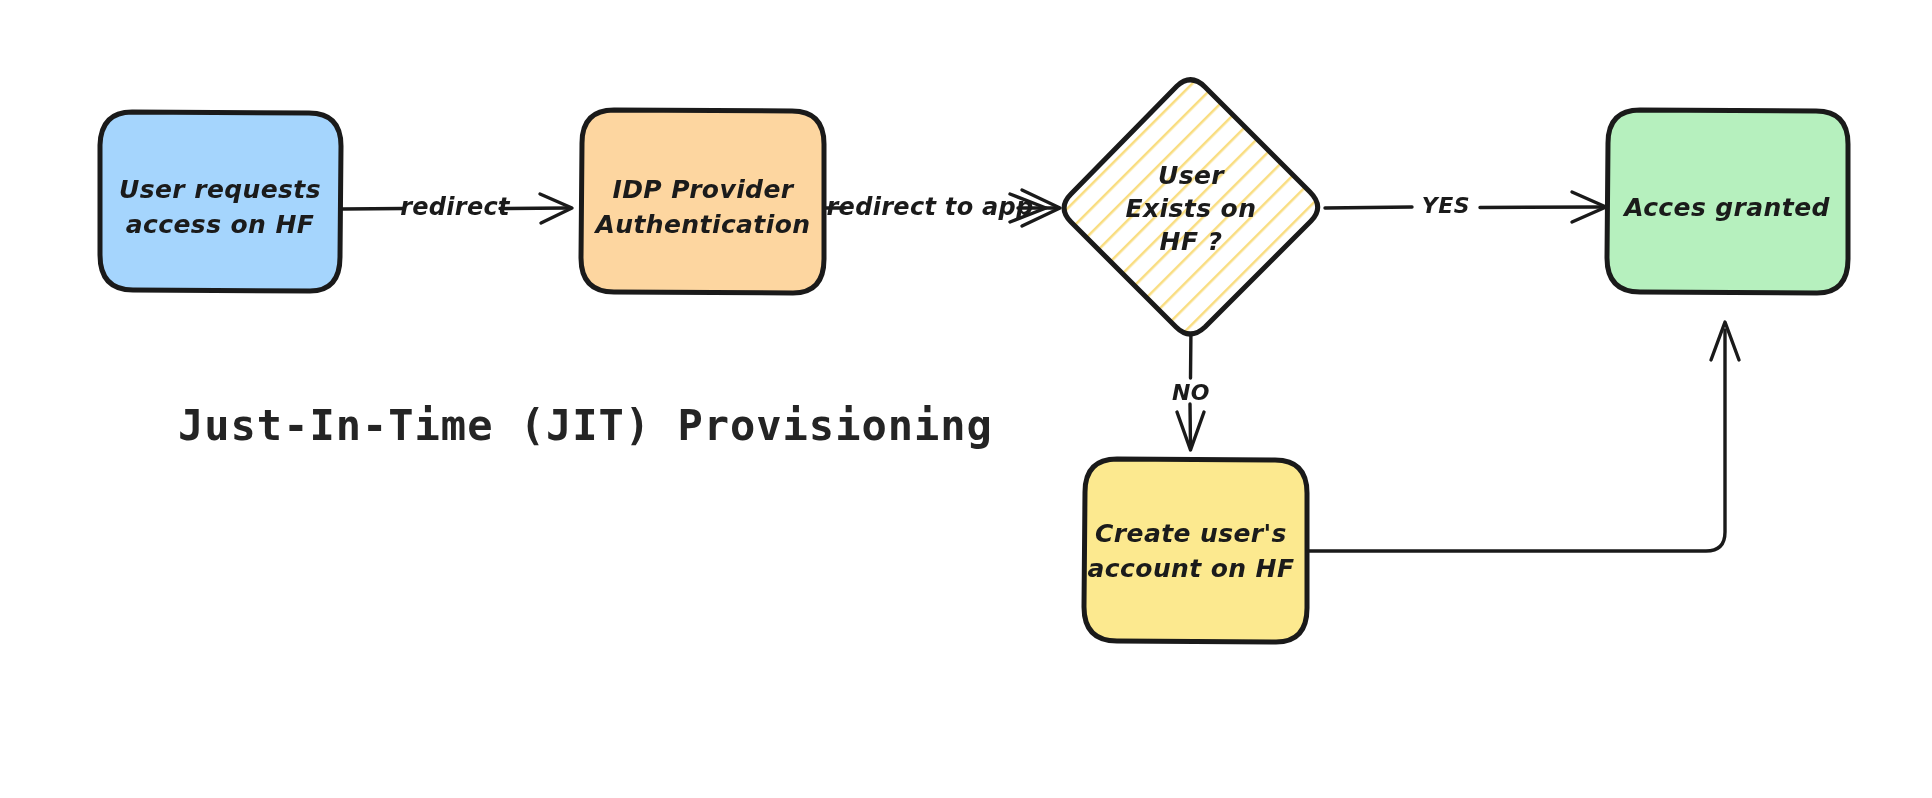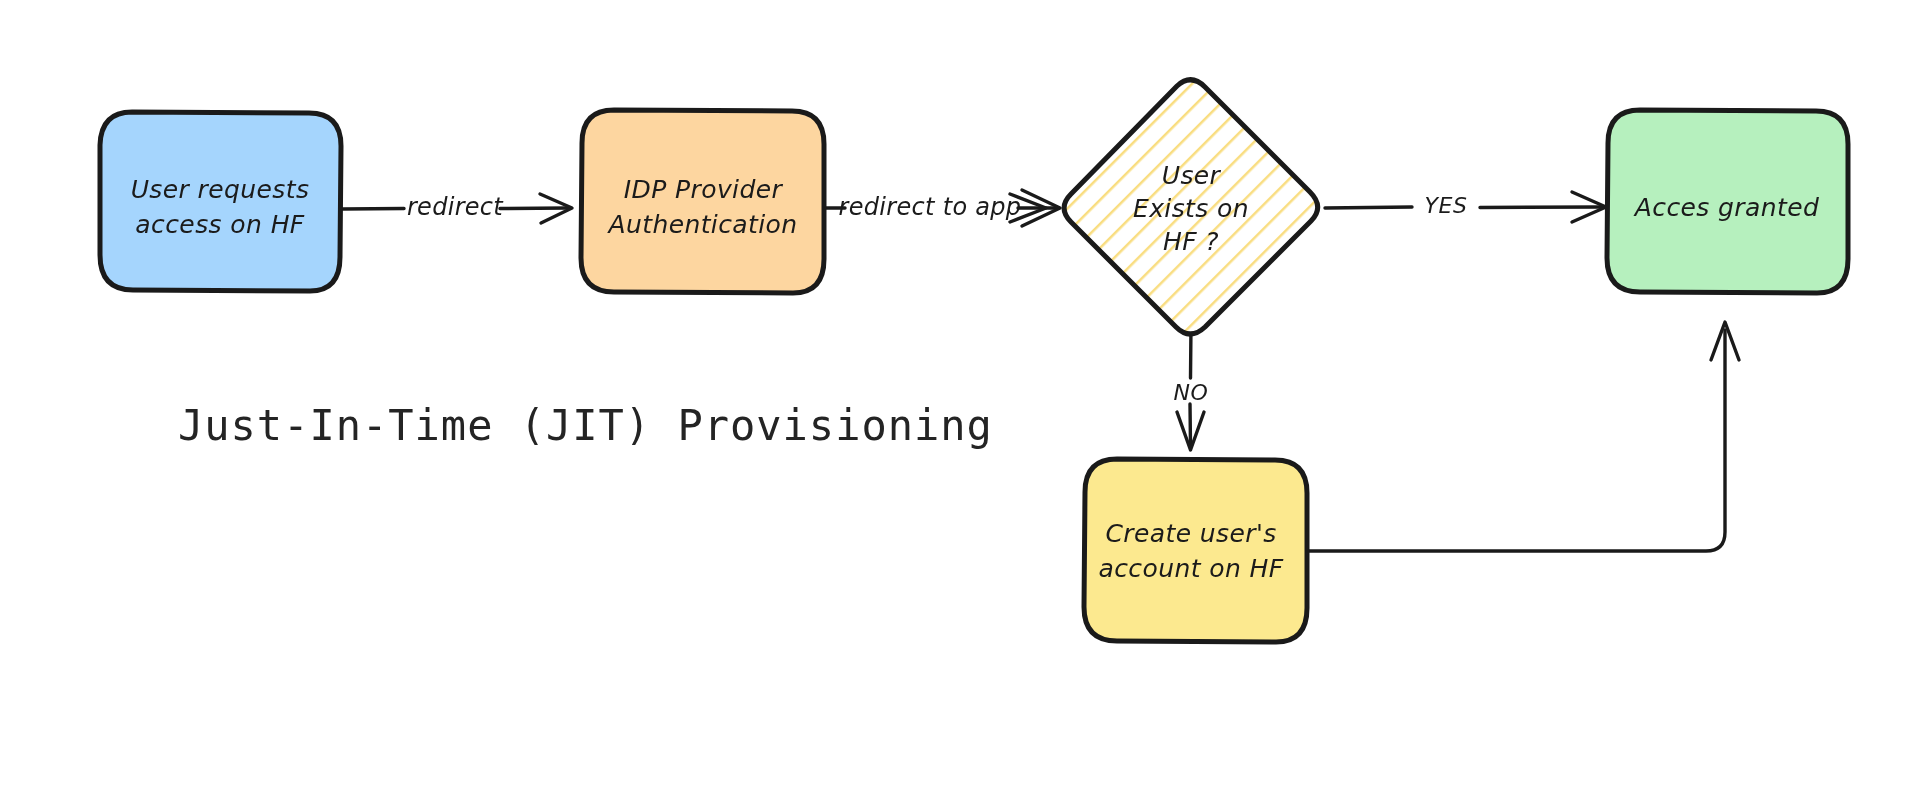--- a/index.html
+++ b/index.html
@@ -9,20 +9,21 @@
   }
   body {
     font-family: "DejaVu Sans", sans-serif;
   }
   #canvas {
     position: relative;
     width: 1932px;
     height: 798px;
     background: #ffffff;
     overflow: hidden;
+    font-weight: bold;
   }
   svg.diagram {
     position: absolute;
     left: 0;
     top: 0;
     width: 1932px;
     height: 798px;
   }
   .node-label {
     font-family: "DejaVu Sans", sans-serif;

